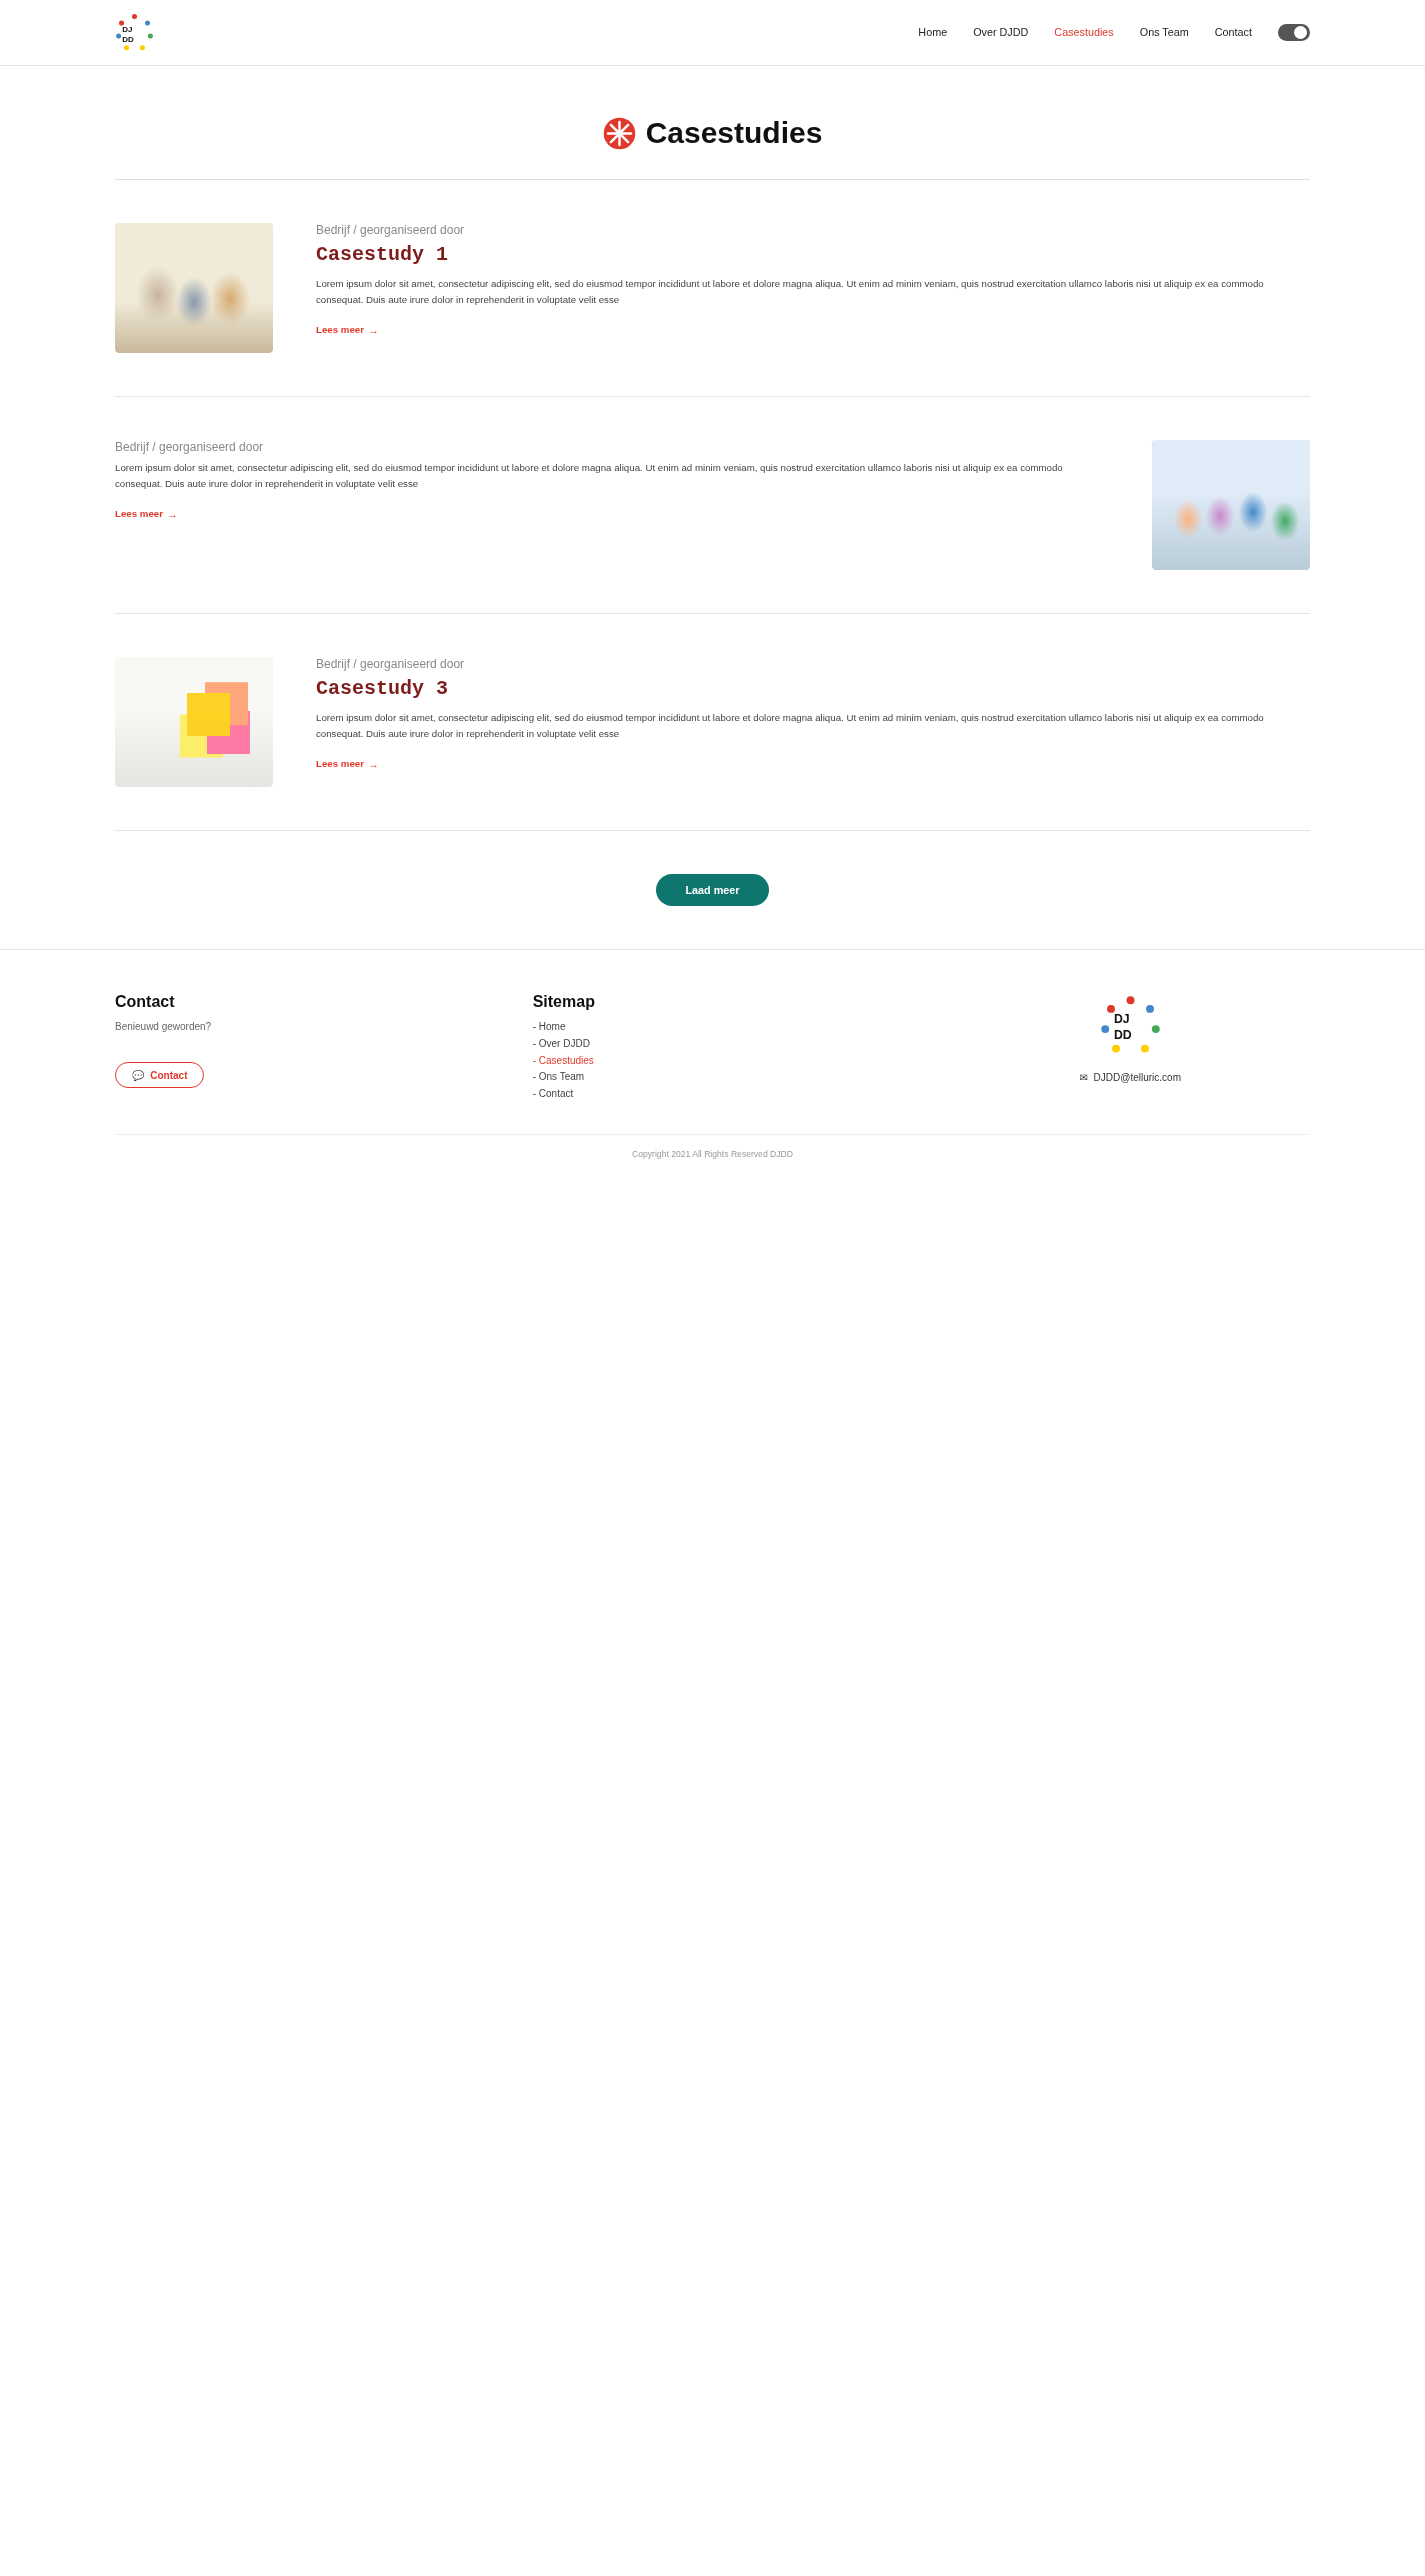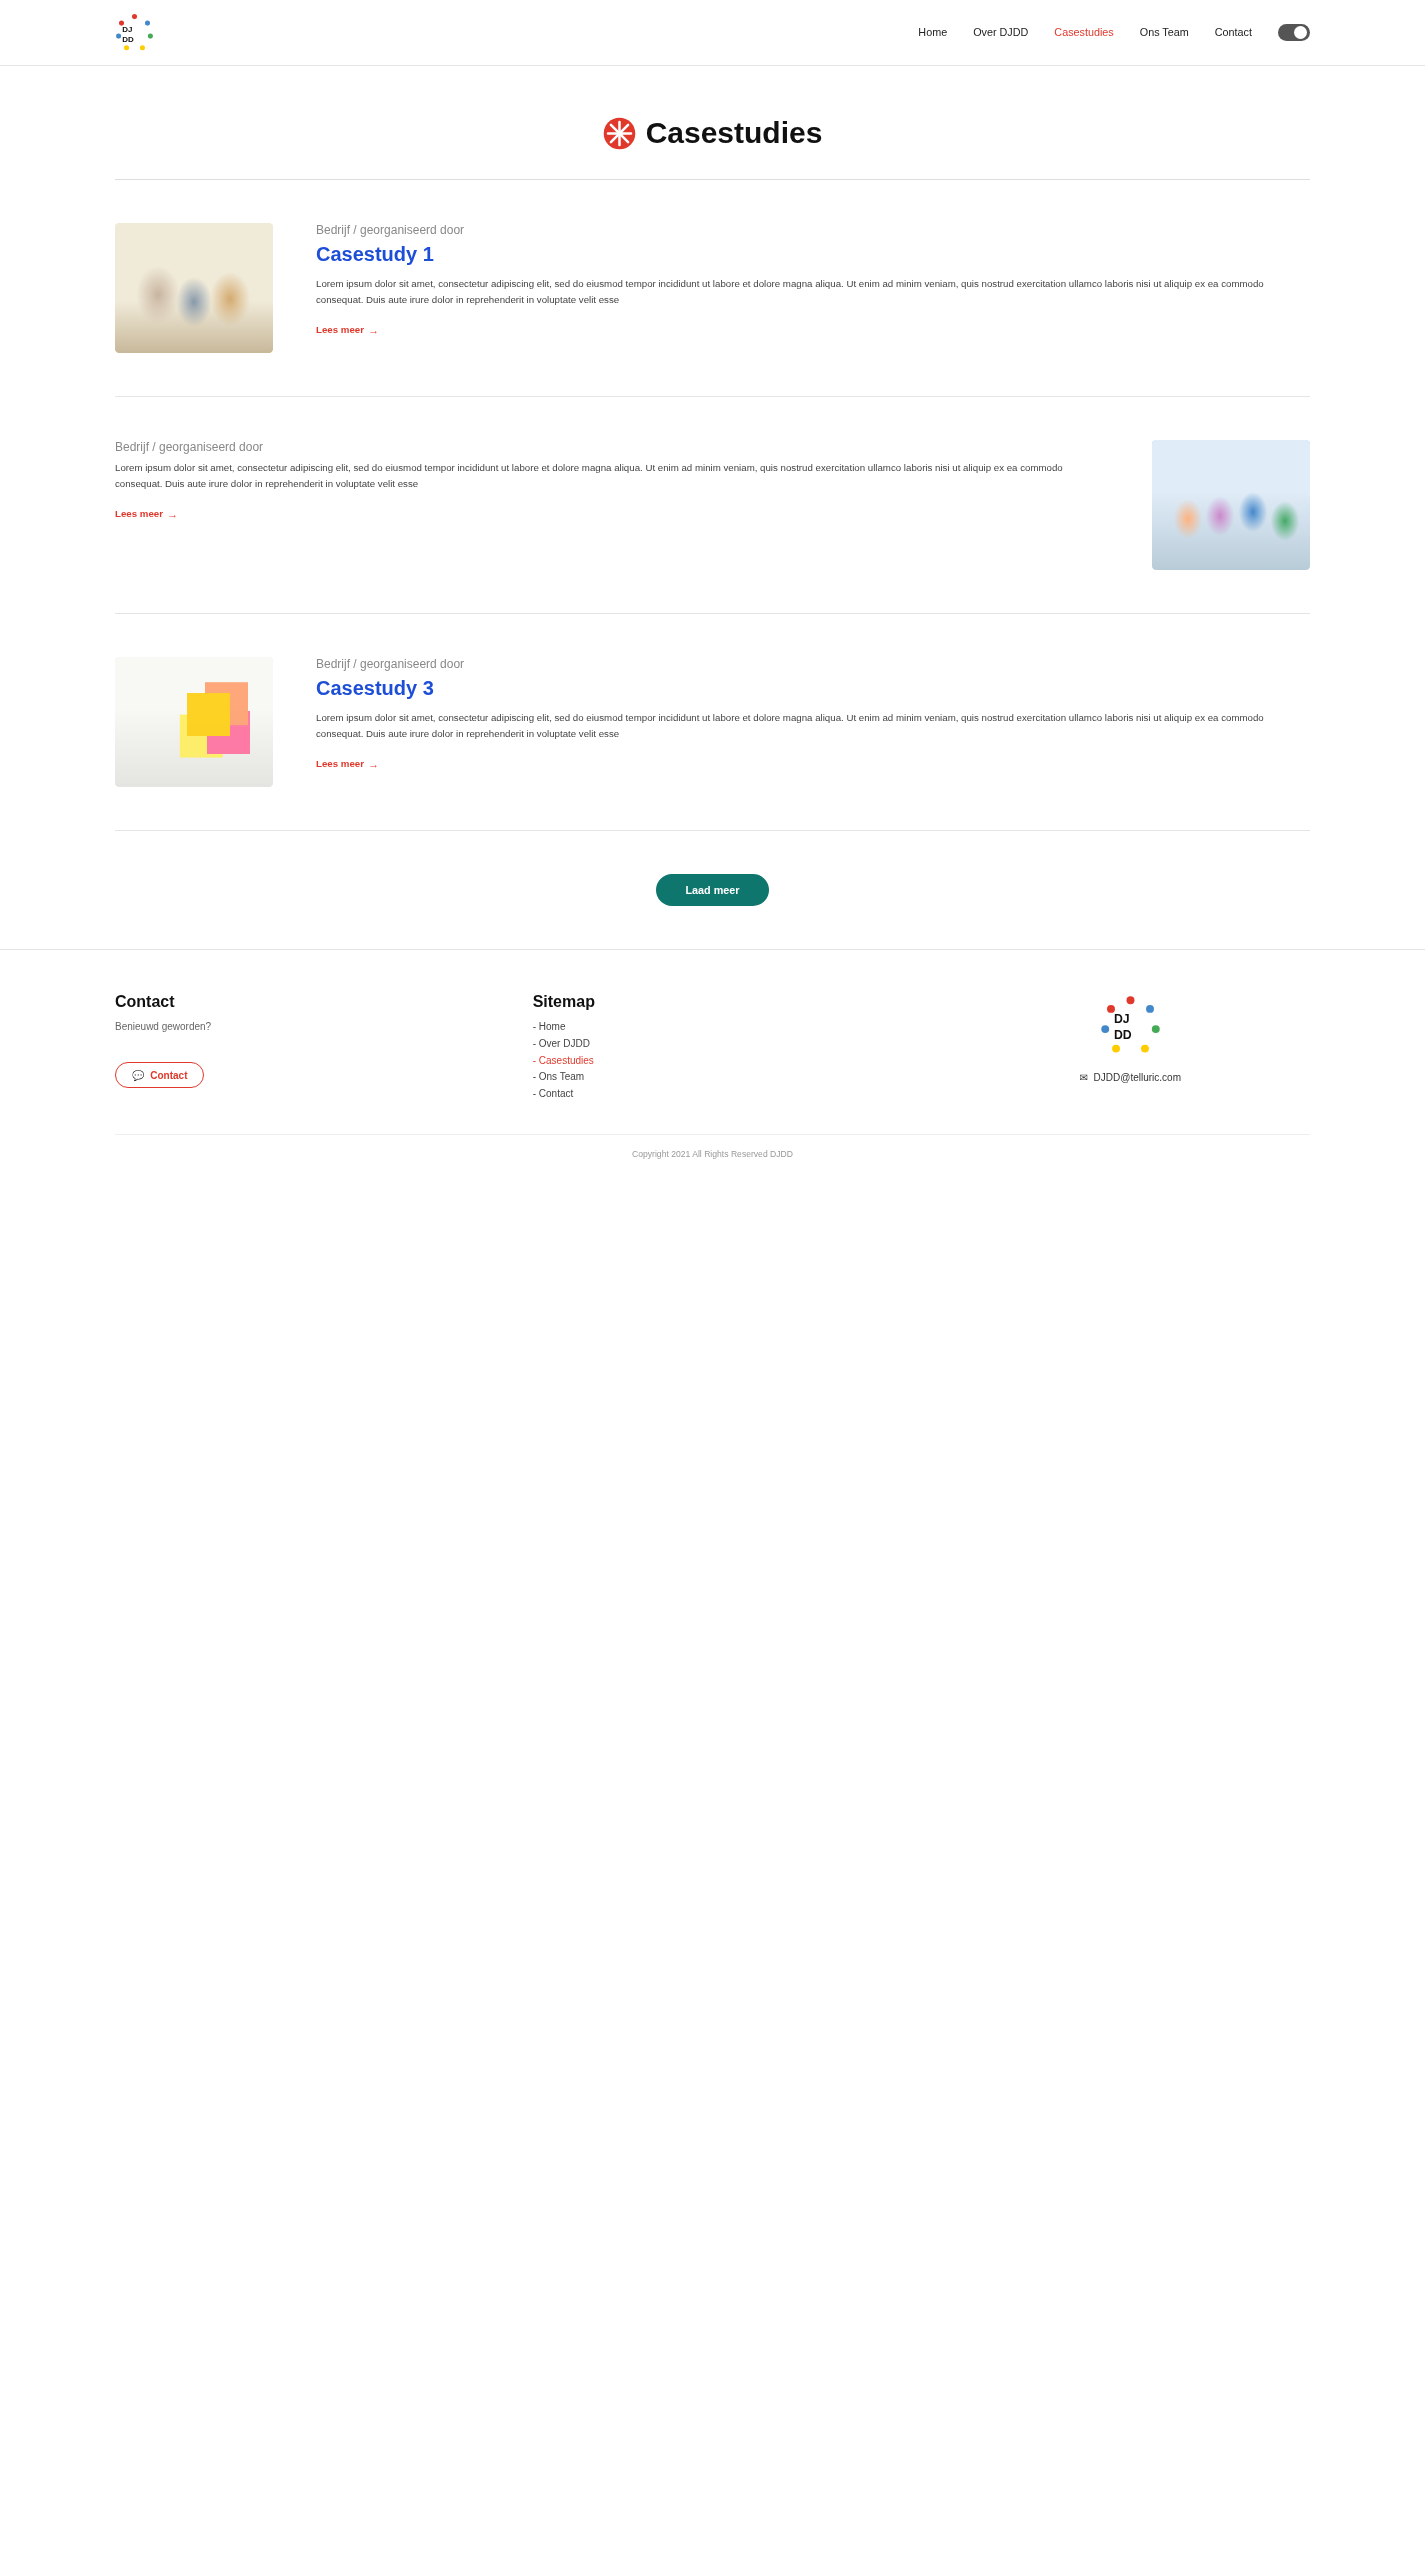--- a/index.html
+++ b/index.html
@@ -161,21 +161,22 @@
     .case-content { flex: 1; }
     .case-meta {
       font-size: 12px;
       color: #888;
       margin-bottom: 5.8px;
     }
     .case-title {
       font-size: 20px;
       font-weight: 700;
       margin-bottom: 10px;
-      color: #1d4ed8;
+      color: #7f1d1d;
+      font-family: Liberation Mono, monospace;
     }
     .case-body {
       font-size: 9.7px;
       color: #444;
       line-height: 1.7;
       margin-bottom: 14.4px;
     }
     .lees-meer {
       display: inline-flex;
       align-items: center;

